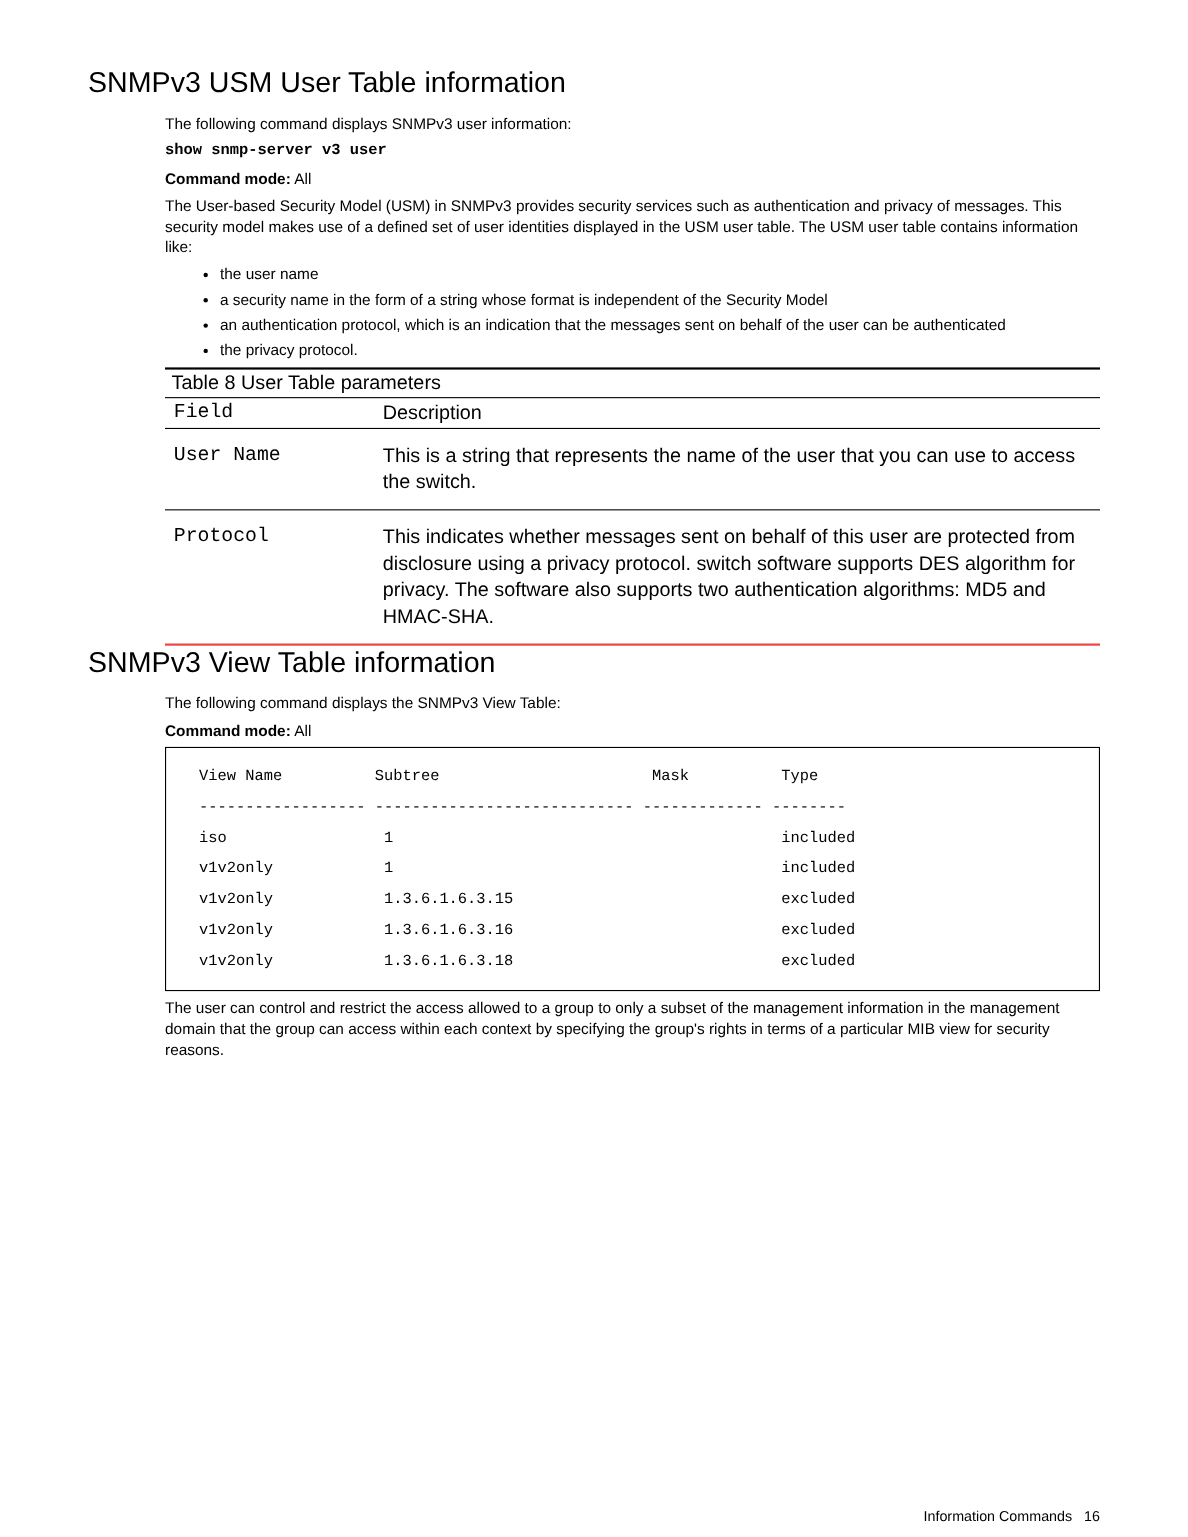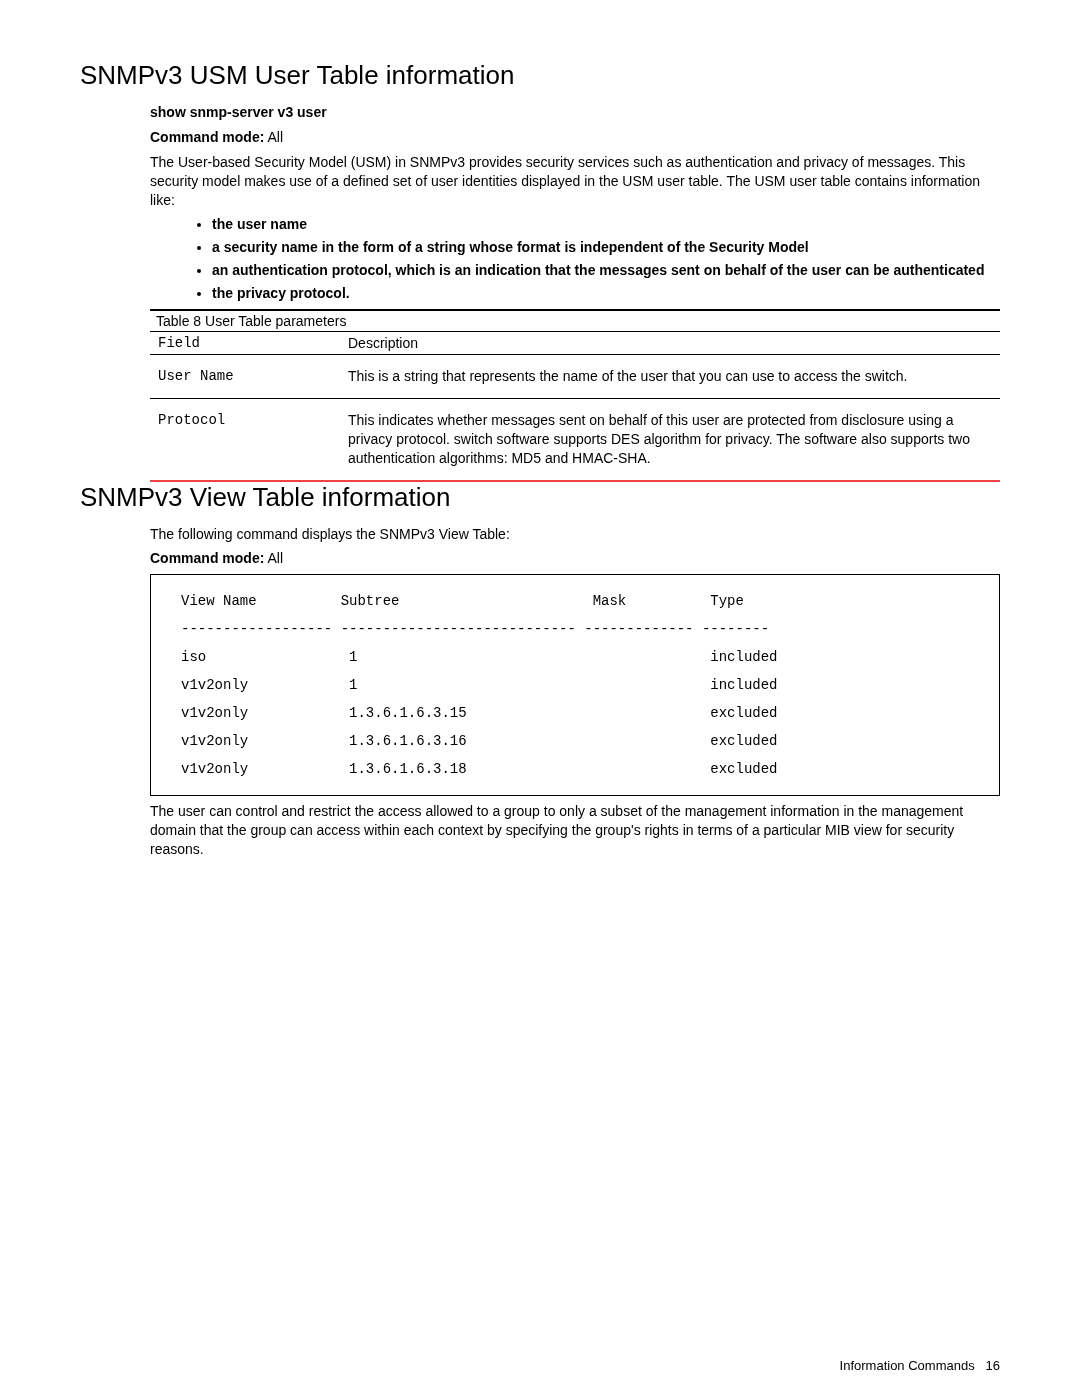--- a/index.html
+++ b/index.html
@@ -20,36 +20,35 @@
       margin: 0 0 12px 0;
     }
     .indented {
       margin-left: 70px;
     }
     p {
       margin: 6px 0;
       line-height: 1.35;
     }
     .mono {
-      font-family: Liberation Sans, sans-serif;
+      font-family: Liberation Mono, monospace;
     }
     .bold { font-weight: bold; }
     ul.bullets {
       margin: 6px 0;
       padding-left: 50px;
     }
     ul.bullets li {
-      margin: 4px 12px;
+      margin: 4px 0;
       line-height: 1.35;
-      font-weight: bold;
     }
     table.param-table {
       border-collapse: collapse;
       width: 100%;
-      font-size: 14px;
+      font-size: 18px;
     }
     table.param-table caption {
       text-align: left;
       padding: 2px 6px;
       border-top: 2px solid #000;
     }
     table.param-table th {
       text-align: left;
       font-weight: normal;
       border-top: 1px solid #000;
@@ -73,31 +72,32 @@
       border: 1px solid #000;
       padding: 12px 30px;
       font-family: "Courier New", Courier, monospace;
       font-size: 14px;
       white-space: pre;
       line-height: 2.0;
       margin: 0 0;
     }
     .footer {
       position: absolute;
-      bottom: 24px;
+      bottom: 11px;
       right: 80px;
       font-size: 13px;
     }
     .section-gap { margin-top: 32px; }
   </style>
 </head>
 <body>
 
 <h2 class="section-title">SNMPv3 USM User Table information</h2>
 <div class="indented">
+  <p>The following command displays SNMPv3 user information:</p>
   <p class="mono bold">show snmp-server v3 user</p>
   <p>
     <span class="bold">Command mode:</span><span> All</span>
   </p>
   <p>The User-based Security Model (USM) in SNMPv3 provides security services such as authentication and privacy of messages. This security model makes use of a defined set of user identities displayed in the USM user table. The USM user table contains information like:</p>
   <ul class="bullets">
     <li>the user name</li>
     <li>a security name in the form of a string whose format is independent of the Security Model</li>
     <li>an authentication protocol, which is an indication that the messages sent on behalf of the user can be authenticated</li>
     <li>the privacy protocol.</li>

